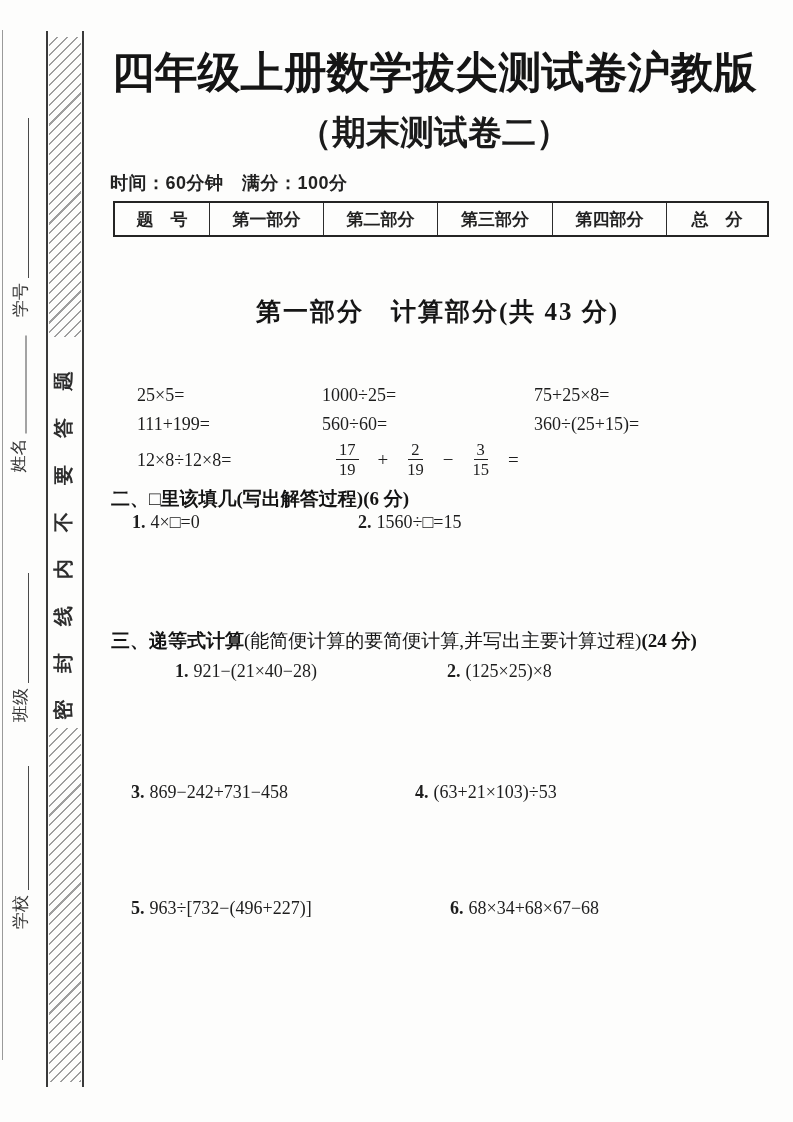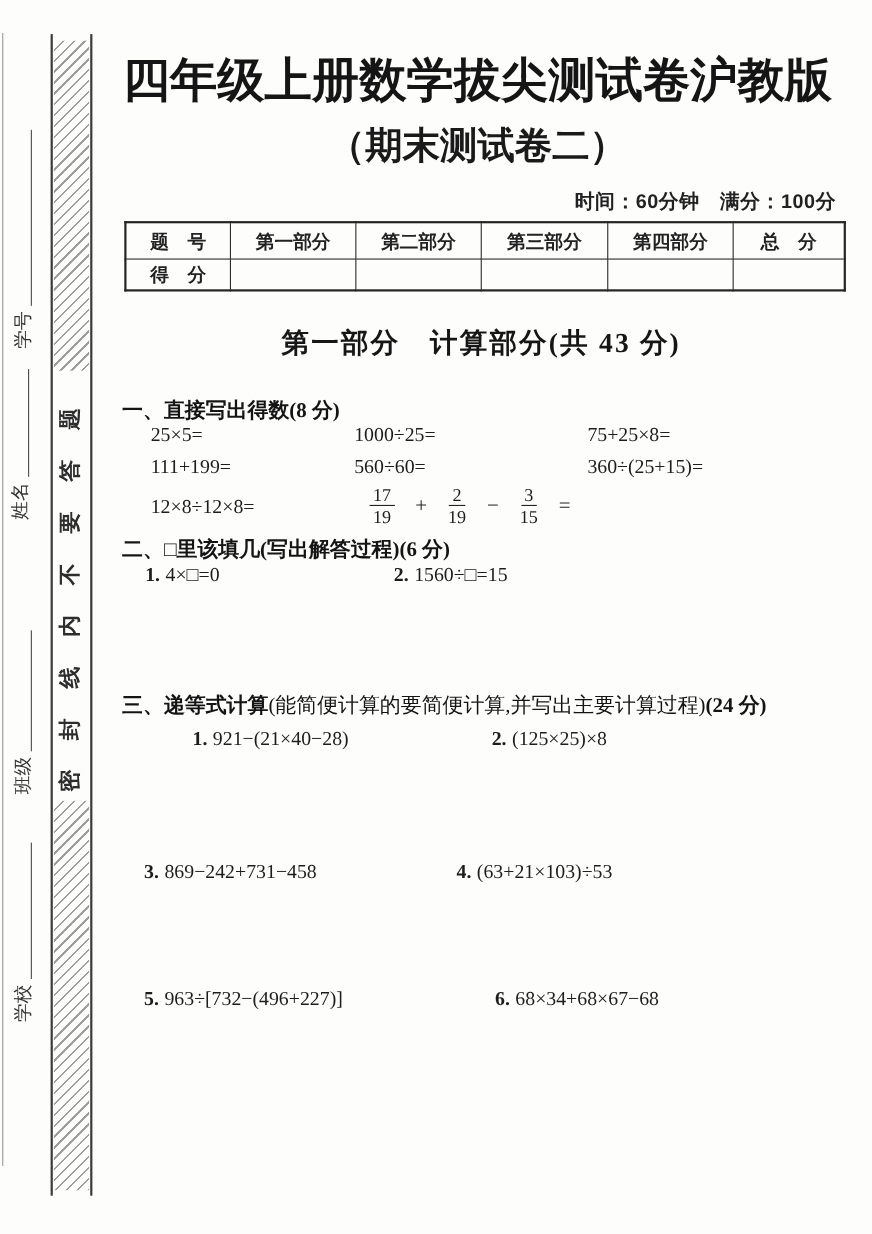--- a/index.html
+++ b/index.html
@@ -56,21 +56,21 @@
     font-size:43px;letter-spacing:0px;color:#151515;
   }
   .subtitle{
     position:absolute;left:100px;top:110px;width:668px;
     text-align:center;
     font-family:var(--sans);font-weight:900;
     font-size:34px;color:#1a1a1a;
   }
   .meta{
     position:absolute;left:110px;top:171px;width:650px;
-    text-align:right;
+    text-align:left;
     font-family:var(--sans);font-weight:600;
     font-size:18px;color:#222;letter-spacing:.5px;
   }
   
   .score-table{
     position:absolute;left:113px;top:201px;
     border-collapse:collapse;table-layout:fixed;
     font-size:17px;font-weight:600;color:#222;
     font-family:Liberation Mono, monospace;
   }
@@ -150,34 +150,25 @@
   <table class="score-table">
     <tbody>
         <tr class="hdr">
       <td style="width:94px;">题　号</td>
       <td style="width:113px;">第一部分</td>
       <td style="width:113px;">第二部分</td>
       <td style="width:114px;">第三部分</td>
       <td style="width:113px;">第四部分</td>
       <td style="width:100px;">总　分</td>
     </tr>
-    <tr class="scr">
-      <td>得　分</td>
-      <td></td>
-      <td></td>
-      <td></td>
-      <td></td>
-      <td></td>
-    </tr>
   </tbody>
     </table>
 
   <div class="part-title">第一部分　计算部分(共 43 分)</div>
 
-  <div class="sec-heading" style="left:111px;top:360px;">一、直接写出得数(8 分)</div>
 
   <span class="expr" style="left:137px;top:385px;">25×5=</span>
   <span class="expr" style="left:322px;top:385px;">1000÷25=</span>
   <span class="expr" style="left:534px;top:385px;">75+25×8=</span>
 
   <span class="expr" style="left:137px;top:414px;">111+199=</span>
   <span class="expr" style="left:322px;top:414px;">560÷60=</span>
   <span class="expr" style="left:534px;top:414px;">360÷(25+15)=</span>
 
   <span class="expr" style="left:137px;top:450px;">12×8÷12×8=</span>

